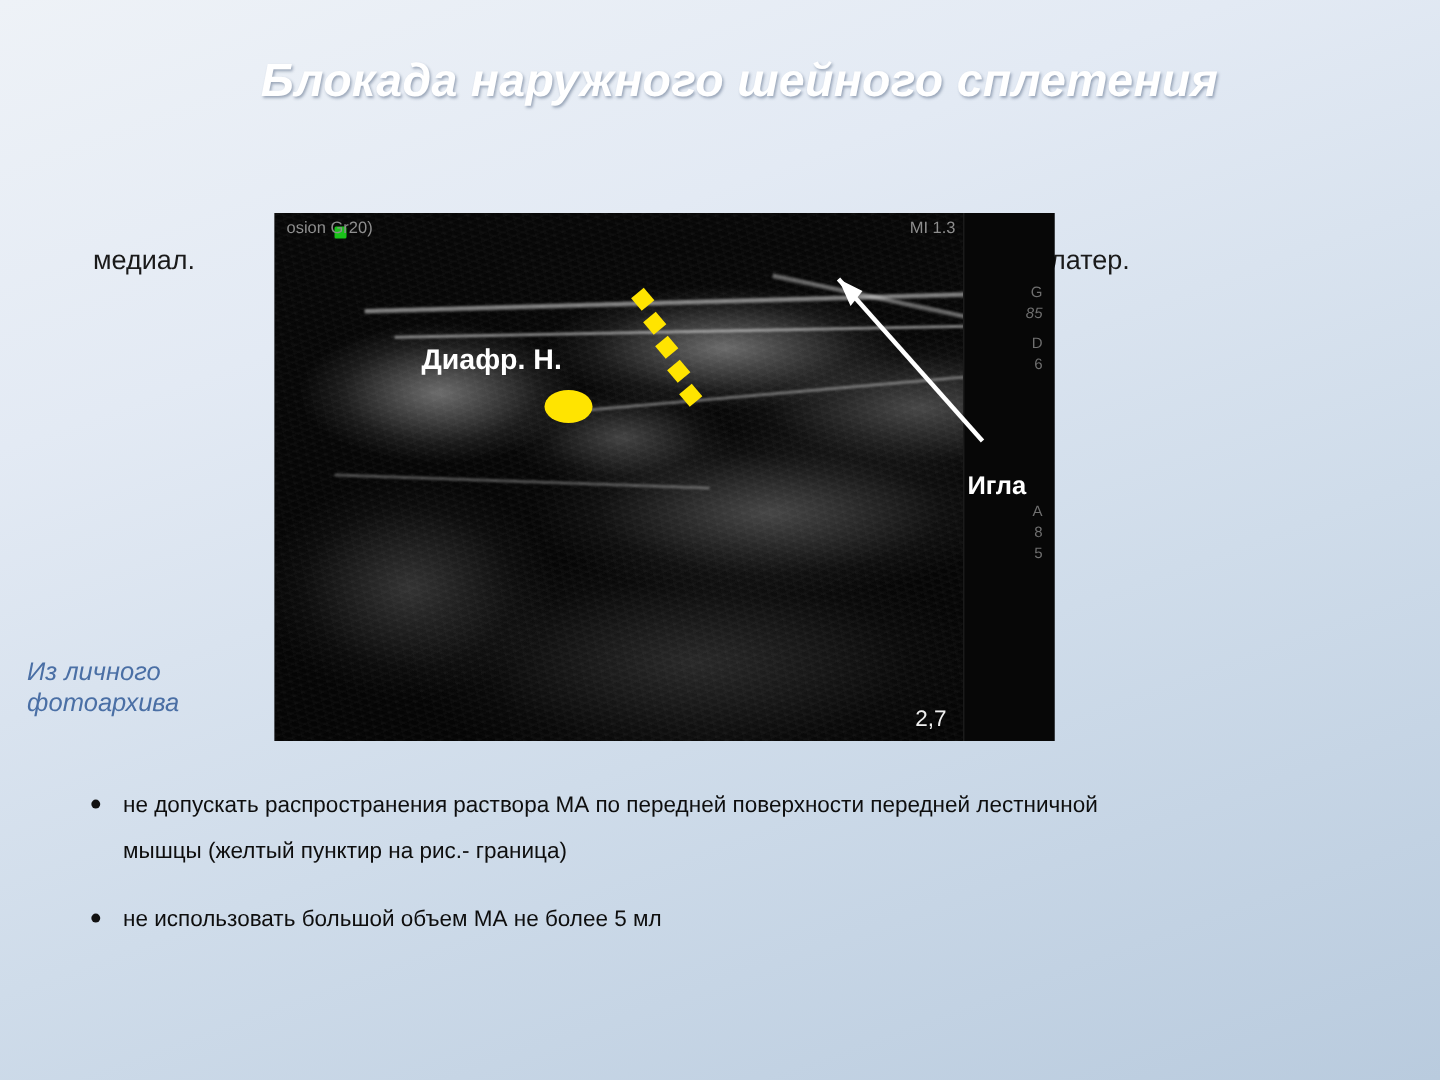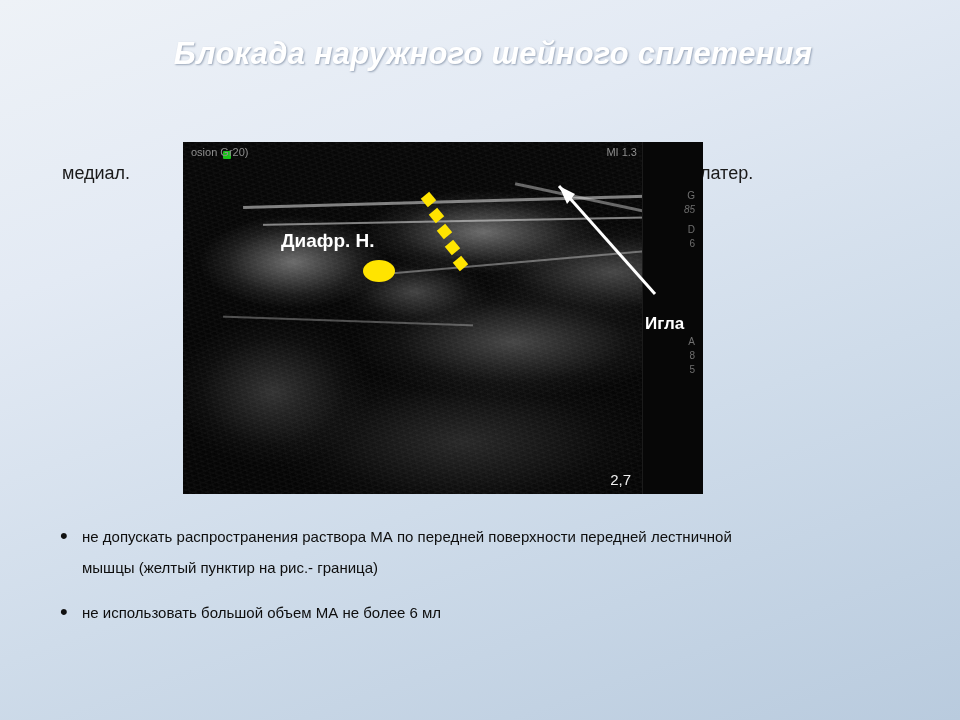--- a/index.html
+++ b/index.html
@@ -264,25 +264,26 @@
 
     <svg class="arrow-svg" viewBox="0 0 520 352">
       <line x1="472" y1="152" x2="376" y2="44" stroke="#ffffff" stroke-width="3"></line>
       <polygon points="376,44 392,52 384,62" fill="#ffffff"></polygon>
     </svg>
 
     <div class="needle-label">Игла</div>
     <div class="us-depth">2,7</div>
   </div>
 
+  <div class="credit">Из личного фотоархива</div>
 
   <div class="bullets">
     <div class="bullet">
       <div class="dot">•</div>
       <div class="txt">не допускать распространения раствора МА по передней поверхности передней лестничной мышцы (желтый пунктир на рис.- граница)</div>
     </div>
     <div class="bullet">
       <div class="dot">•</div>
-      <div class="txt">не использовать большой объем МА не более 6 мл</div>
+      <div class="txt">не использовать большой объем МА не более 5 мл</div>
     </div>
   </div>
 
 </div>
 
 </body></html>

